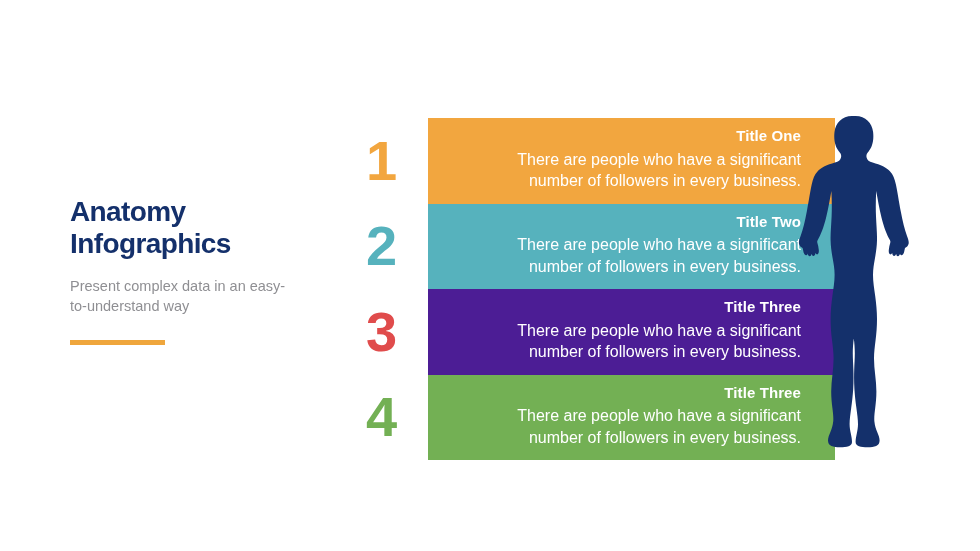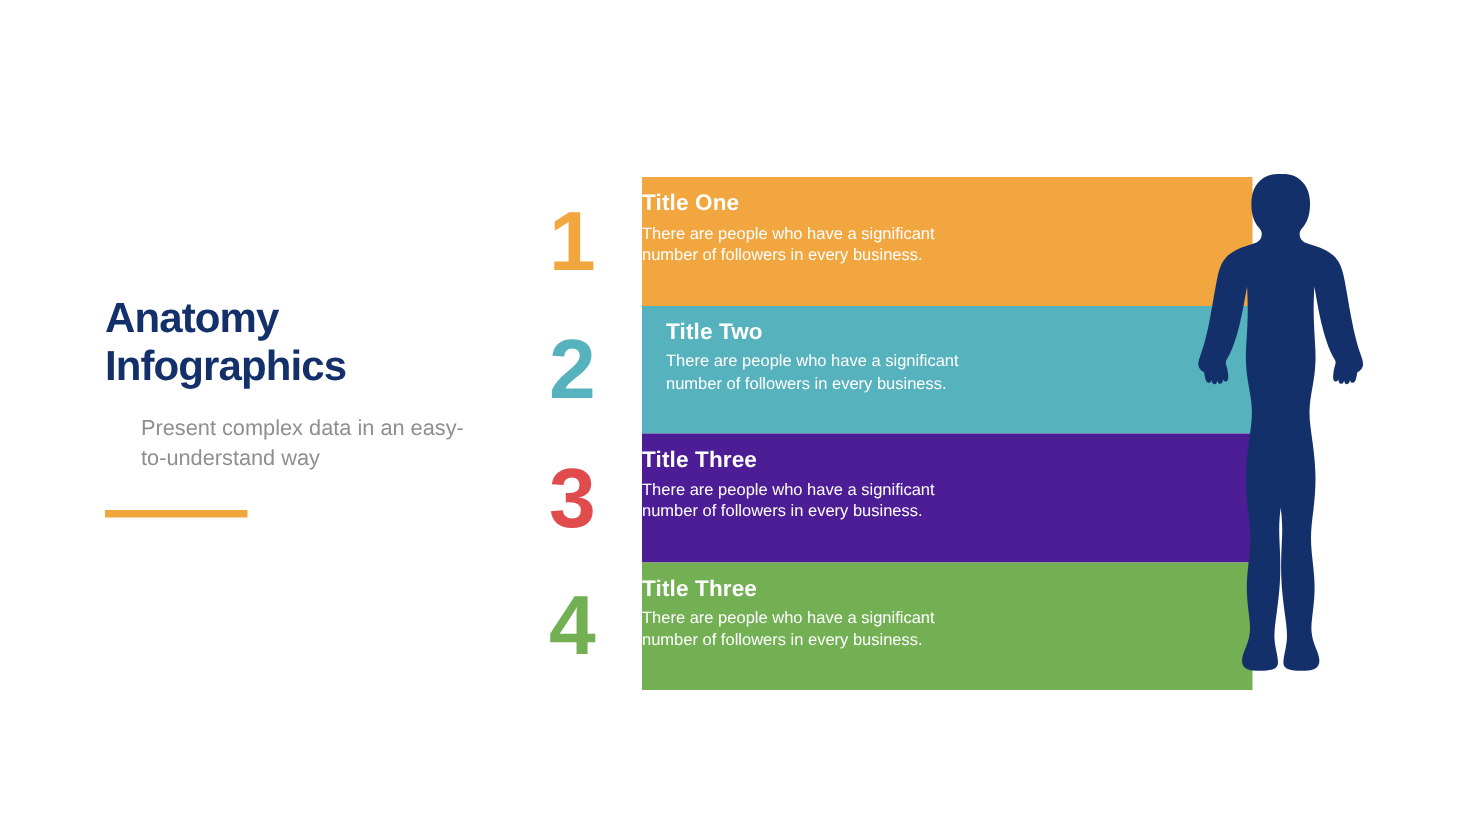--- a/index.html
+++ b/index.html
@@ -69,35 +69,35 @@
   #bars-stack {
     position:absolute;
     left:428px; top:118px;
     width:407px; height:342px;
   }
 
   .bar-row {
     position:relative;
     height:85.5px;
     padding:9px 34px 0 0;
-    text-align:left;
+    text-align:right;
     color:#ffffff;
     overflow:hidden;
   }
 
   .bar-title {
     font-size:15px;
     font-weight:bold;
     line-height:1.25;
     letter-spacing:0.1px;
   }
 
   .bar-desc {
     margin-top:3px;
-    font-size:11px;
+    font-size:16px;
     line-height:1.33;
     white-space:pre-line;
   }
 
   
   #figure-layer {
     position:absolute;
     left:780px; top:112px;
     width:160px; height:350px;
     pointer-events:none;
@@ -105,21 +105,21 @@
   #figure-layer svg { display:block; width:100%; height:100%; }
 </style>
 </head>
 <body style="background: rgb(255, 255, 255);">
 
 <div id="slide">
 
   <div id="left-panel">
     <div id="page-title" style="color: rgb(20, 48, 107);">Anatomy
 Infographics</div>
-    <div id="page-subtitle" style="color: rgb(143, 143, 147); margin-left: 24px;">Present complex data in an easy-
+    <div id="page-subtitle" style="color: rgb(143, 143, 147);">Present complex data in an easy-
 to-understand way</div>
     <div id="accent-rule" style="background: rgb(239, 166, 60);"></div>
   </div>
 
   <div id="numbers-column">
     <div class="step-number" style="color: rgb(242, 166, 63);">1</div>
     <div class="step-number" style="color: rgb(86, 178, 189);">2</div>
     <div class="step-number" style="color: rgb(224, 76, 76);">3</div>
     <div class="step-number" style="color: rgb(115, 176, 84);">4</div>
   </div>

